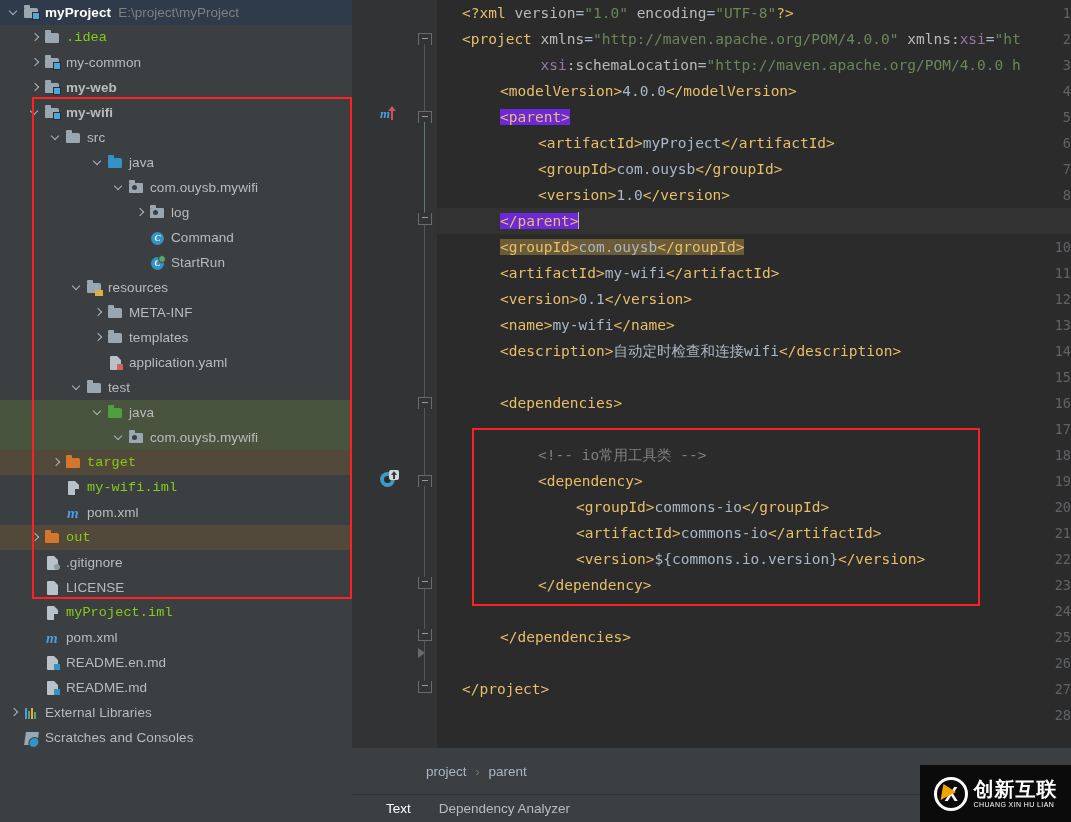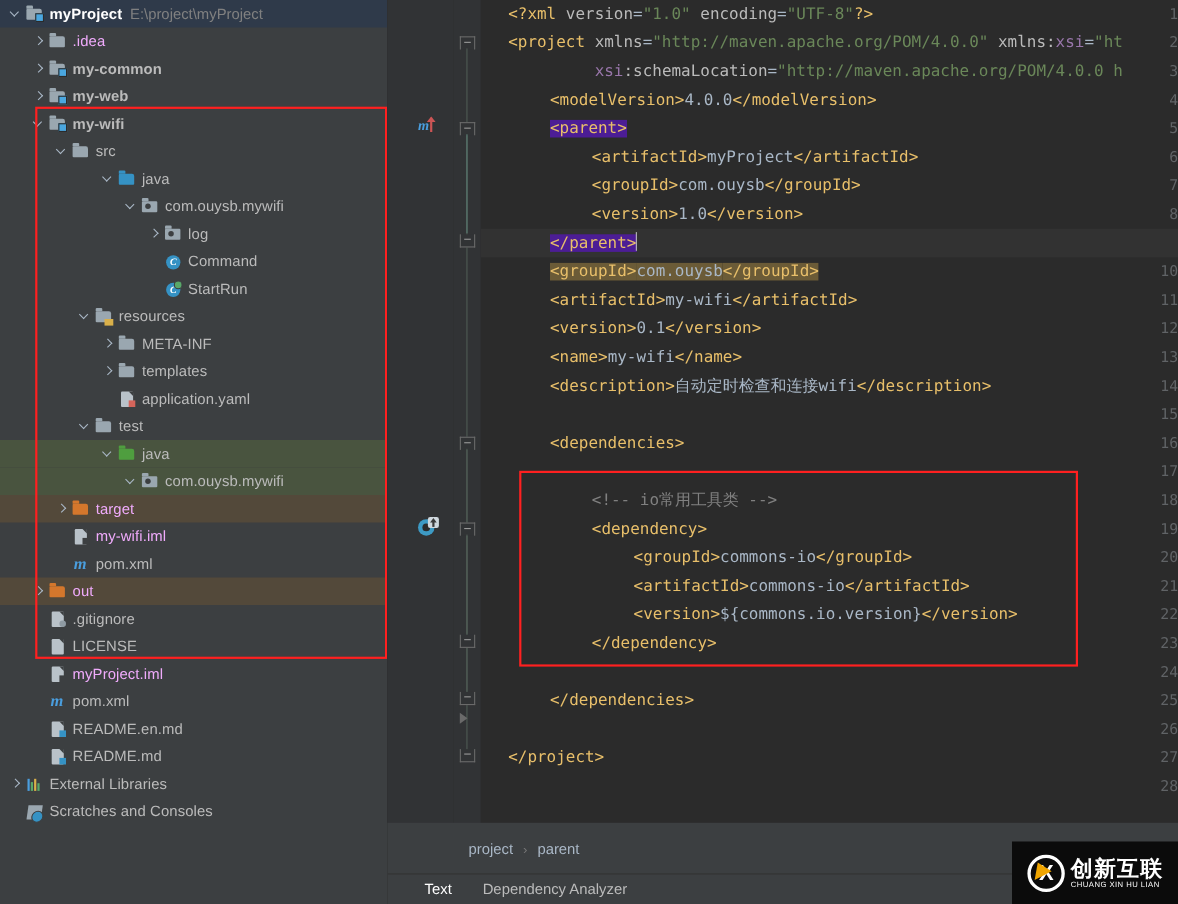--- a/index.html
+++ b/index.html
@@ -34,21 +34,21 @@
     width:5px;height:5px;border-right:1.6px solid #a9b7c6;border-bottom:1.6px solid #a9b7c6;
     transform:rotate(-45deg);
   }
   .arrow.down::before{
     transform:rotate(45deg);left:2px;top:2px;
   }
   .ico{width:17px;height:16px;flex:0 0 17px;margin-right:5px;position:relative;}
   .lbl{letter-spacing:.1px;}
   .lbl.root{font-weight:bold;color:#ffffff;}
   .path{color:#808080;margin-left:7px;font-weight:normal;}
-  .lbl.yel{color:#f0abfc;}
+  .lbl.yel{color:#84cc16;font-family:Liberation Mono, monospace;}
 
   
   .f-folder{
     position:absolute;left:1px;top:3px;width:14px;height:10px;
     background:#9aa7b0;border-radius:1px 2px 1px 1px;
   }
   .f-folder::before{
     content:"";position:absolute;left:0;top:-2.5px;width:6px;height:3px;
     background:#9aa7b0;border-radius:1px 1px 0 0;
   }
@@ -126,21 +126,21 @@
     font-size:14.5px;line-height:26px;white-space:pre;
   }
   .cl{height:26px;position:relative;padding-left:25px;color:#a9b7c6;}
   .cl.current{background:#323232;}
   .tag{color:#e8bf6a;}
   .attr{color:#bababa;}
   .attrns{color:#9876aa;}
   .str{color:#6a8759;}
   .txt{color:#a9b7c6;}
   .cmt{color:#808080;}
-  .hl-teal{background:#4c1d95;}
+  .hl-teal{background:#6d28d9;}
   .hl-brown-span{background:#6b5b37;}
   .caret{
     display:inline-block;width:1px;height:17px;background:#bbbbbb;
     vertical-align:-3px;margin-left:-1px;
   }
   
   .fold{position:absolute;left:66px;width:13px;height:13px;}
   .fold .sq{position:absolute;left:0;top:0;width:12px;height:11px;border:1px solid #6a6a6a;background:#313335;}
   .fold .sq::after{content:"";position:absolute;left:2.5px;top:4px;width:6px;height:1px;background:#9a9a9a;}
   .fold.close .sq{border-bottom:none;}
@@ -219,21 +219,21 @@
           </span>
           <span class="lbl yel">.idea</span>
         </div>
         <div class="row">
           <span style="width: 29px; flex: 0 0 auto;"></span>
           <span class="arrow"></span>
           <span class="ico">
             <i class="f-folder"></i>
             <i class="badge-mod"></i>
           </span>
-          <span class="lbl" style="font-weight: bold;">my-common</span>
+          <span class="lbl" style="font-weight: normal;">my-common</span>
         </div>
         <div class="row">
           <span style="width: 29px; flex: 0 0 auto;"></span>
           <span class="arrow"></span>
           <span class="ico">
             <i class="f-folder"></i>
             <i class="badge-mod"></i>
           </span>
           <span class="lbl" style="font-weight: bold;">my-web</span>
         </div>

